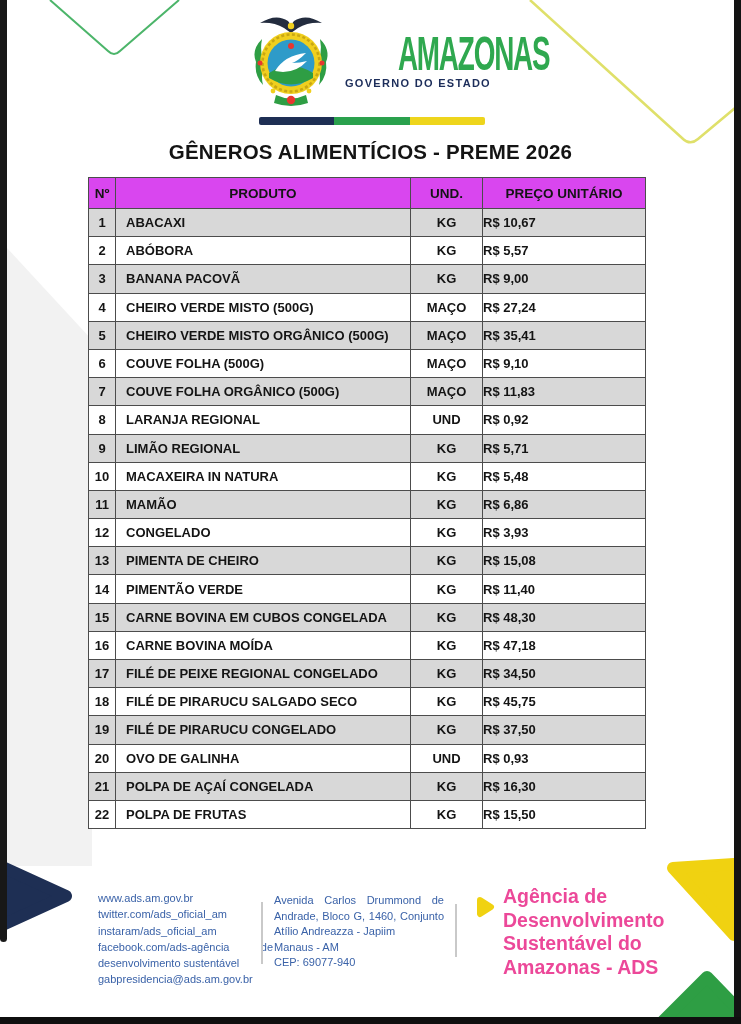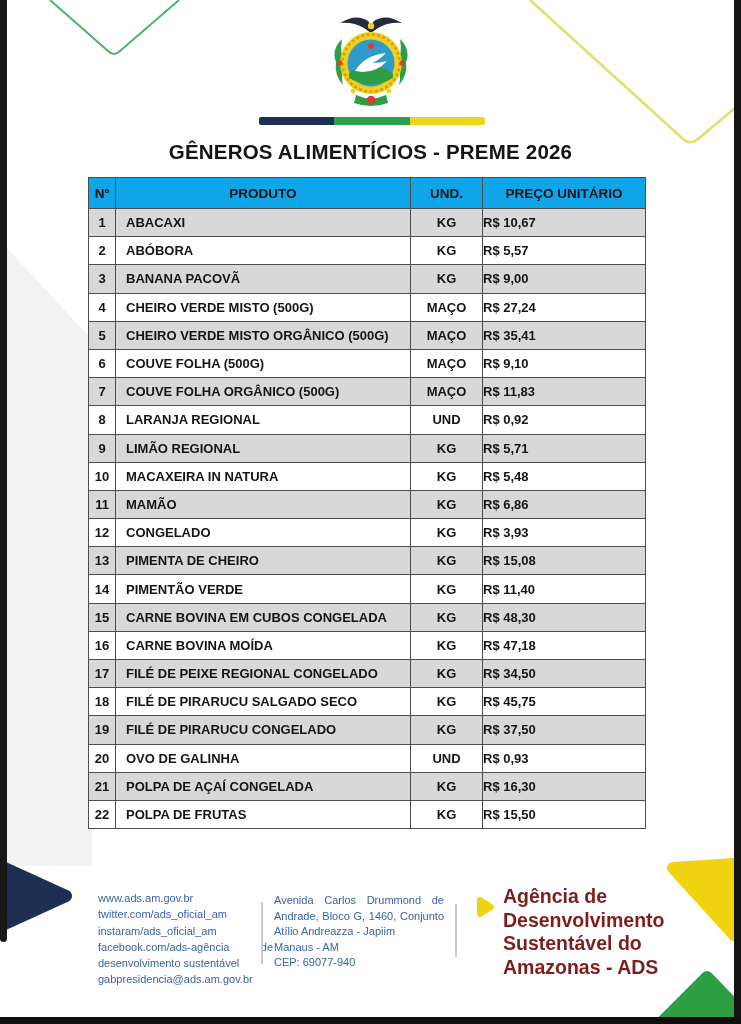--- a/index.html
+++ b/index.html
@@ -43,21 +43,21 @@
     font-size:20.5px;font-weight:bold;color:#141414;z-index:2;letter-spacing:0.2px;
   }
 
   
   .price-table{
     position:absolute;left:88px;top:177px;z-index:2;
     border-collapse:collapse;table-layout:fixed;width:557px;
     font-size:13px;font-weight:bold;color:#141414;
   }
   .price-table th,.price-table td{border:1.4px solid #4c4c4c;padding:0;}
-  .price-table th{height:30px;background:#0ea5e9;font-size:13.5px;text-align:center;}
+  .price-table th{height:30px;background:#d946ef;font-size:13.5px;text-align:center;}
   .price-table td{height:27.2px;background:#ffffff;}
   .price-table tbody tr:nth-child(odd) td{background:#d8d8d8;}
   .col-num{text-align:center;}
   .col-product{text-align:left;padding-left:10px !important;}
   .col-unit{text-align:center;}
   .col-price{text-align:left;}
 
   
   .footer-links{
     position:absolute;left:86px;top:890px;width:175px;z-index:2;
@@ -68,21 +68,21 @@
   .divider-1{left:261px;top:902px;height:62px;}
   .divider-2{left:455px;top:904px;height:53px;}
   .footer-address{
     position:absolute;left:274px;top:893px;width:170px;z-index:2;
     font-size:11px;color:#3a62a8;line-height:15.6px;
   }
   .footer-address div:nth-child(-n+2){text-align:justify;text-align-last:justify;}
   .agency-arrow{position:absolute;left:476px;top:896px;z-index:2;}
   .agency-title{
     position:absolute;left:503px;top:885px;width:180px;z-index:2;
-    font-size:19.5px;font-weight:bold;color:#7f1d1d;line-height:23.5px;
+    font-size:19.5px;font-weight:bold;color:#ec4899;line-height:23.5px;
   }
 </style>
 </head>
 <body>
 
 <svg class="watermark" width="120" height="900" viewBox="0 0 120 900">
   <polygon points="7,248 92,340 92,866 7,866" fill="#f2f2f2"></polygon>
 </svg>
 
 <svg class="deco" style="left:44px;top:0;" width="142" height="66" viewBox="0 0 142 66">
@@ -104,20 +104,24 @@
     <path d="M21 61 Q43 47 65 61 L65 66 Q43 79 21 66Z" fill="#2e9e44"></path>
     <path d="M27 59 Q37 43 58 41 Q50 49 44 51 Q52 51 59 49 Q49 60 35 60Z" fill="#ffffff"></path>
     <circle cx="43" cy="34" r="3" fill="#e8372f"></circle>
     <circle cx="12" cy="51" r="2.5" fill="#e8372f"></circle>
     <circle cx="74" cy="51" r="2.5" fill="#e8372f"></circle>
     <path d="M28 83 Q43 90 58 83 L60 91 Q43 97 26 91Z" fill="#2e9e44"></path>
     <circle cx="43" cy="88" r="4.2" fill="#e8372f"></circle>
     <circle cx="25" cy="79" r="2.4" fill="#f0cf1e"></circle>
     <circle cx="61" cy="79" r="2.4" fill="#f0cf1e"></circle>
   </svg>
+  <div class="logo-textcol">
+    <span class="brand-name">AMAZONAS</span>
+    <div class="brand-tagline">GOVERNO DO ESTADO</div>
+  </div>
 </div>
 
 <div class="tricolor">
   <div class="seg-navy"></div>
   <div class="seg-green"></div>
   <div class="seg-yellow"></div>
 </div>
 
 <div class="page-title">GÊNEROS ALIMENTÍCIOS - PREME 2026</div>
 

